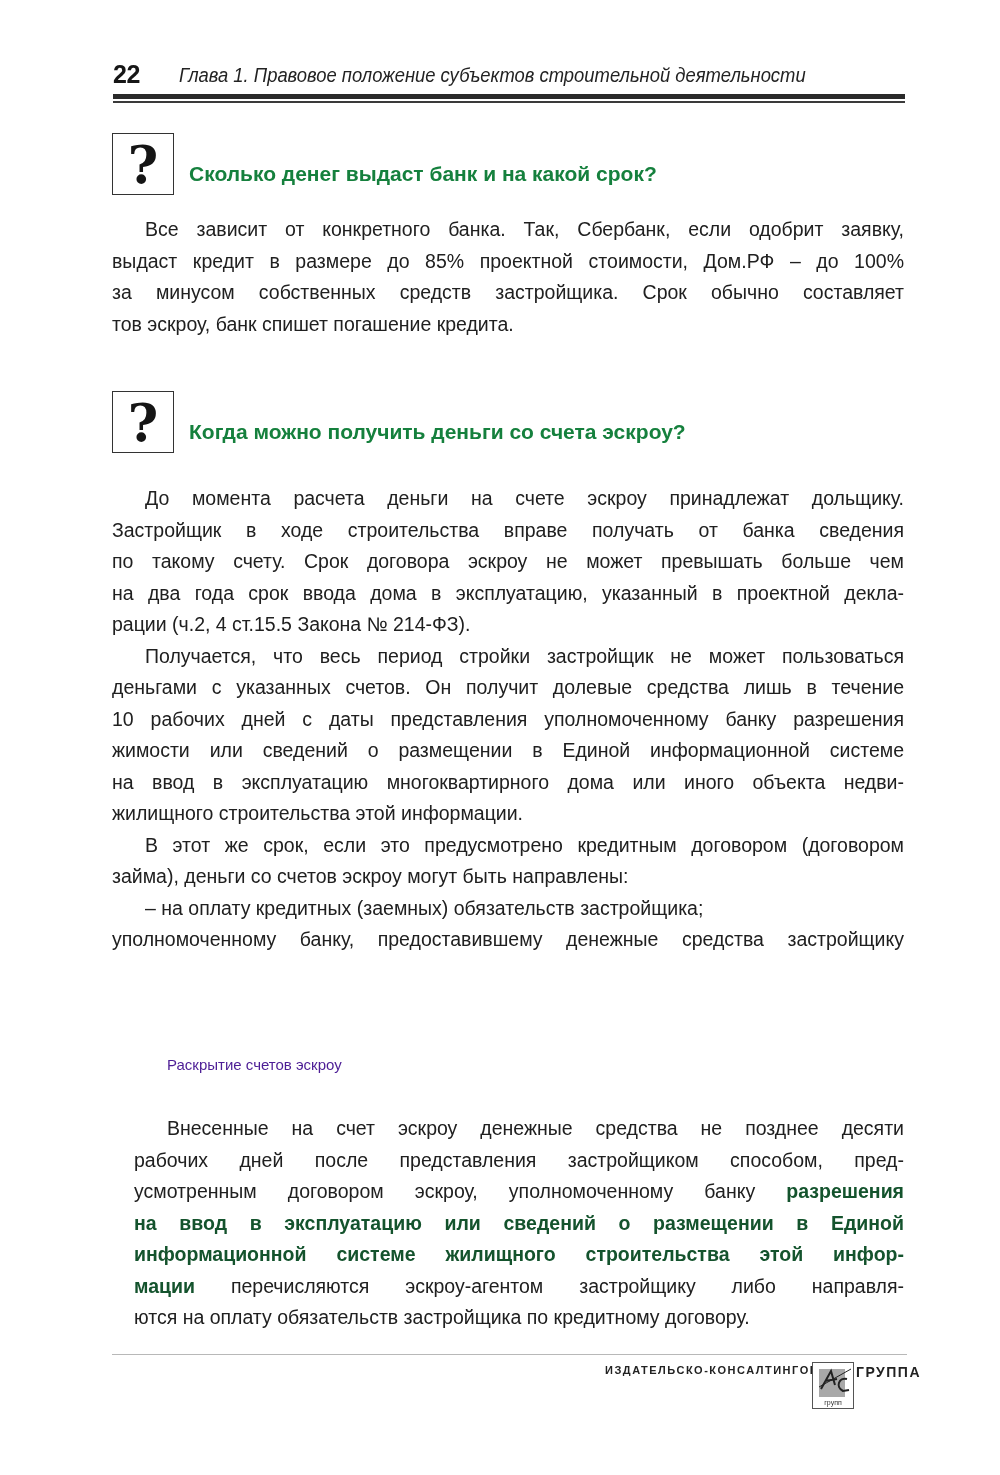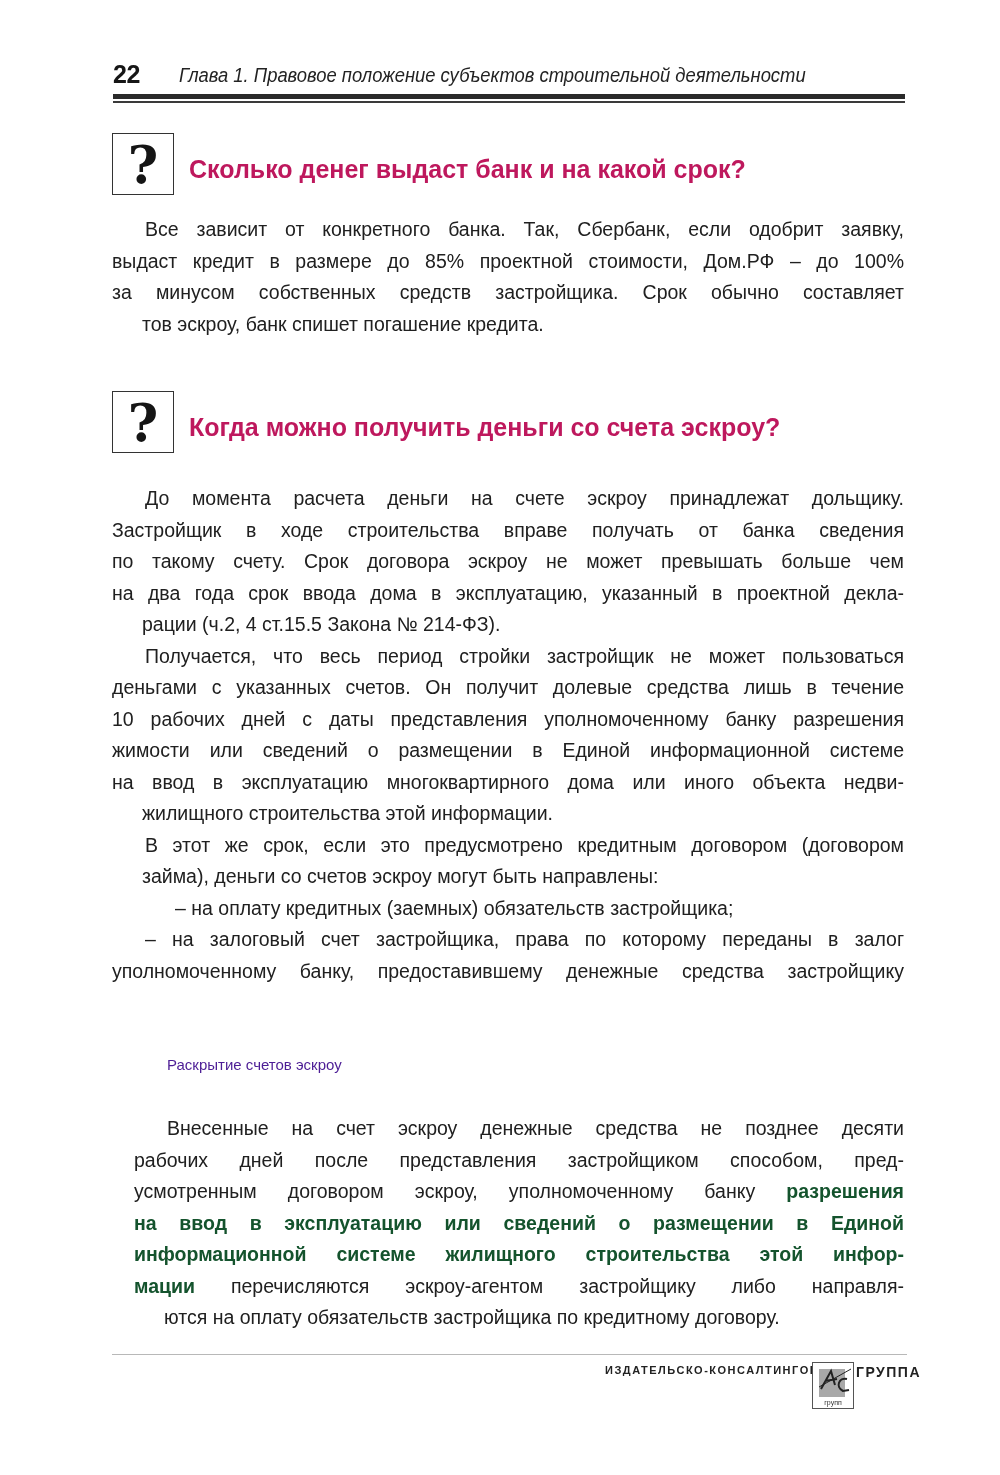--- a/index.html
+++ b/index.html
@@ -78,45 +78,44 @@
       font-family: "DejaVu Serif", serif;
       font-weight: bold;
       font-size: 52px;
       line-height: 1;
       color: #151515;
       margin-top: 2px;
     }
     .q-text {
       position: absolute;
       left: 77px;
-      top: 22px;
-      font-weight: bold;
-      font-size: 25px;
-      color: #be185d;
+      top: 29px;
+      font-weight: bold;
+      font-size: 21px;
+      color: #15803d;
       white-space: nowrap;
     }
 
     .para {
       position: absolute;
       left: 112px;
       width: 792px;
       font-size: 19.5px;
       line-height: 31.5px;
       color: #202020;
       text-align: justify;
     }
     .para .line {
       display: block;
       text-align: justify;
       text-align-last: justify;
       white-space: nowrap;
     }
     .para .line.last {
       text-align-last: left;
-      margin-left: 30px;
     }
     .para .line.indent { padding-left: 33px; }
 
     .section-title {
       position: absolute;
       left: 167px;
       top: 1056px;
       font-weight: normal;
       font-size: 15px;
       color: #4c1d95;
@@ -233,21 +232,20 @@
   <span class="line">10 рабочих дней с даты представления уполномоченному банку разрешения</span>
   <span class="line">жимости или сведений о размещении в Единой информационной системе</span>
   <span class="line">на ввод в эксплуатацию многоквартирного дома или иного объекта недви-</span>
   <span class="line last">жилищного строительства этой информации.</span>
 
   <span class="line indent">В этот же срок, если это предусмотрено кредитным договором (договором</span>
   <span class="line last">займа), деньги со счетов эскроу могут быть направлены:</span>
 
   <span class="line indent last">– на оплату кредитных (заемных) обязательств застройщика;</span>
 
-  <span class="line indent">– на залоговый счет застройщика, права по которому переданы в залог</span>
   <span class="line">уполномоченному банку, предоставившему денежные средства застройщику</span>
 </div>
 
 <div class="section-title">Раскрытие счетов эскроу</div>
 
 <div class="para para2" style="top:1113px;">
   <span class="line indent">Внесенные на счет эскроу денежные средства не позднее десяти</span>
   <span class="line">рабочих дней после представления застройщиком способом, пред-</span>
   <span class="line"><span>усмотренным договором эскроу, уполномоченному банку </span><span class="b">разрешения</span></span>
   <span class="line b">на ввод в эксплуатацию или сведений о размещении в Единой</span>

